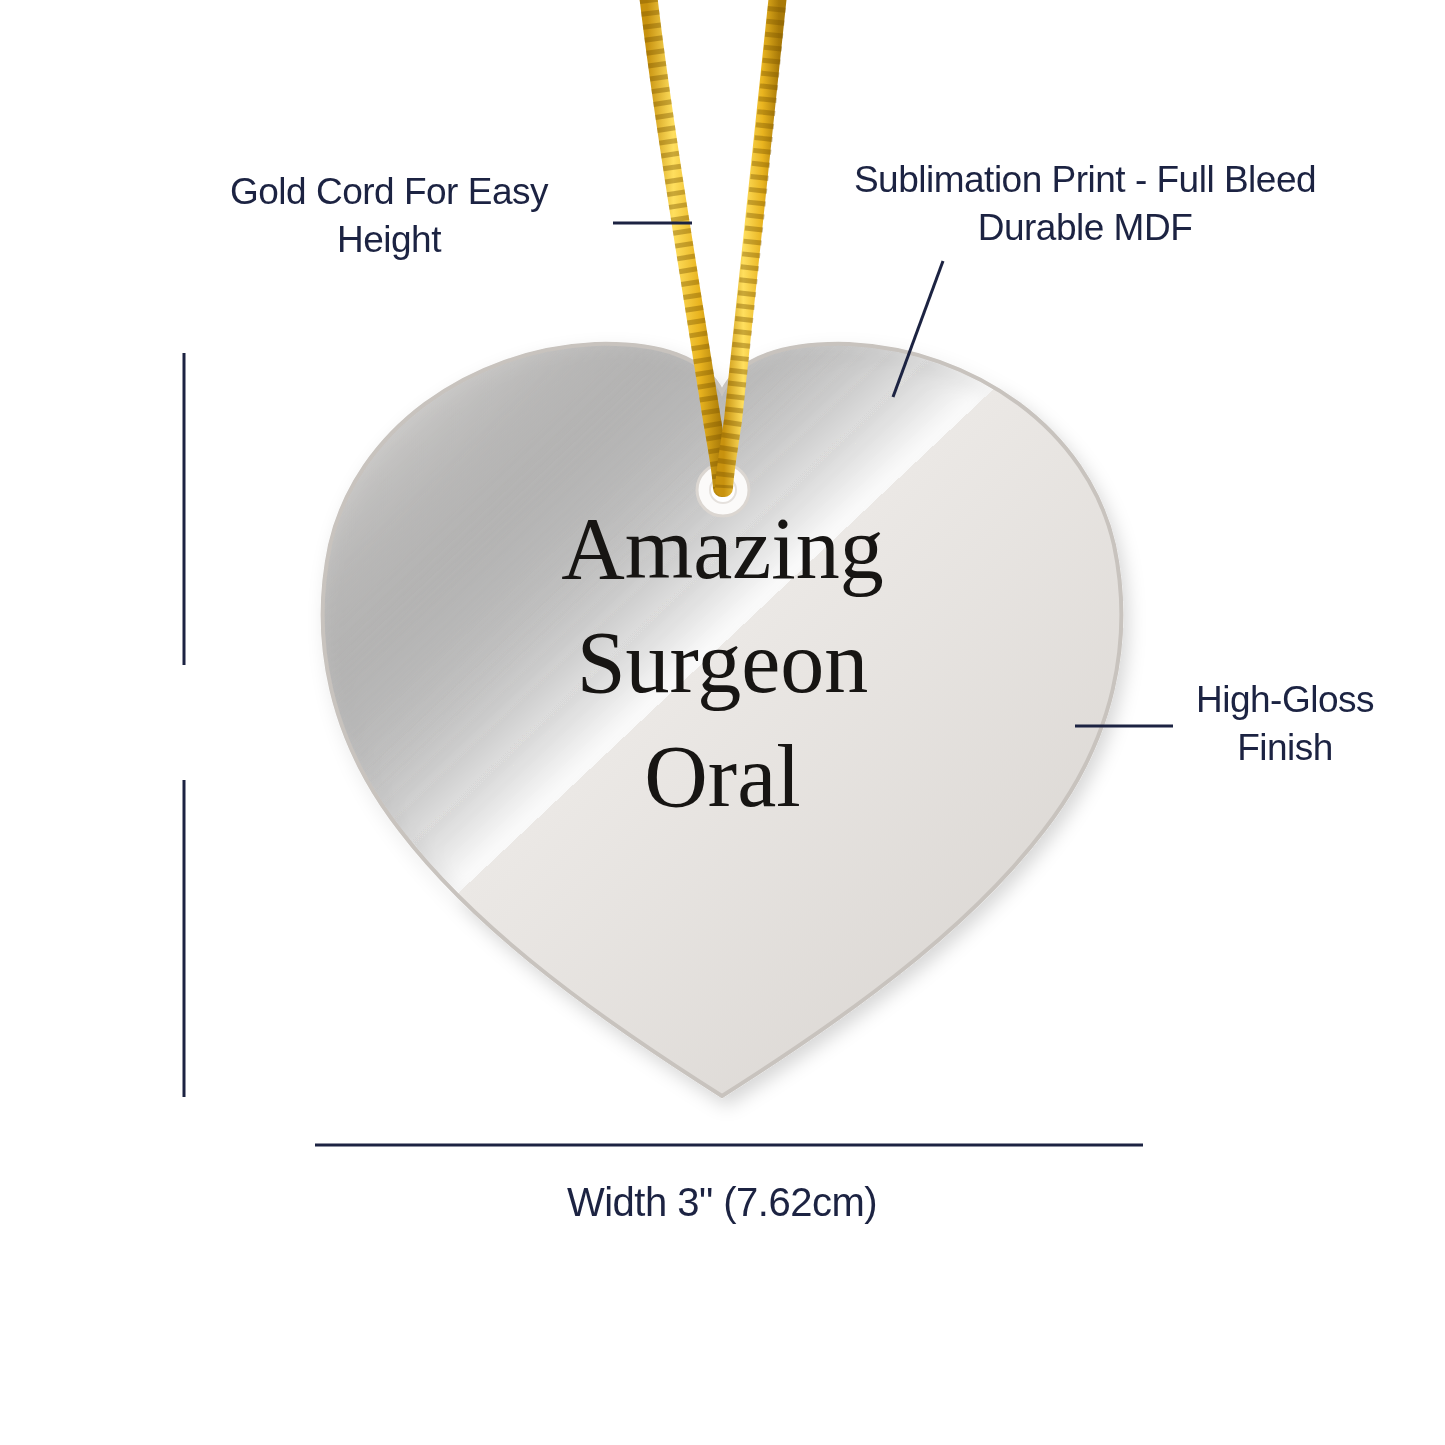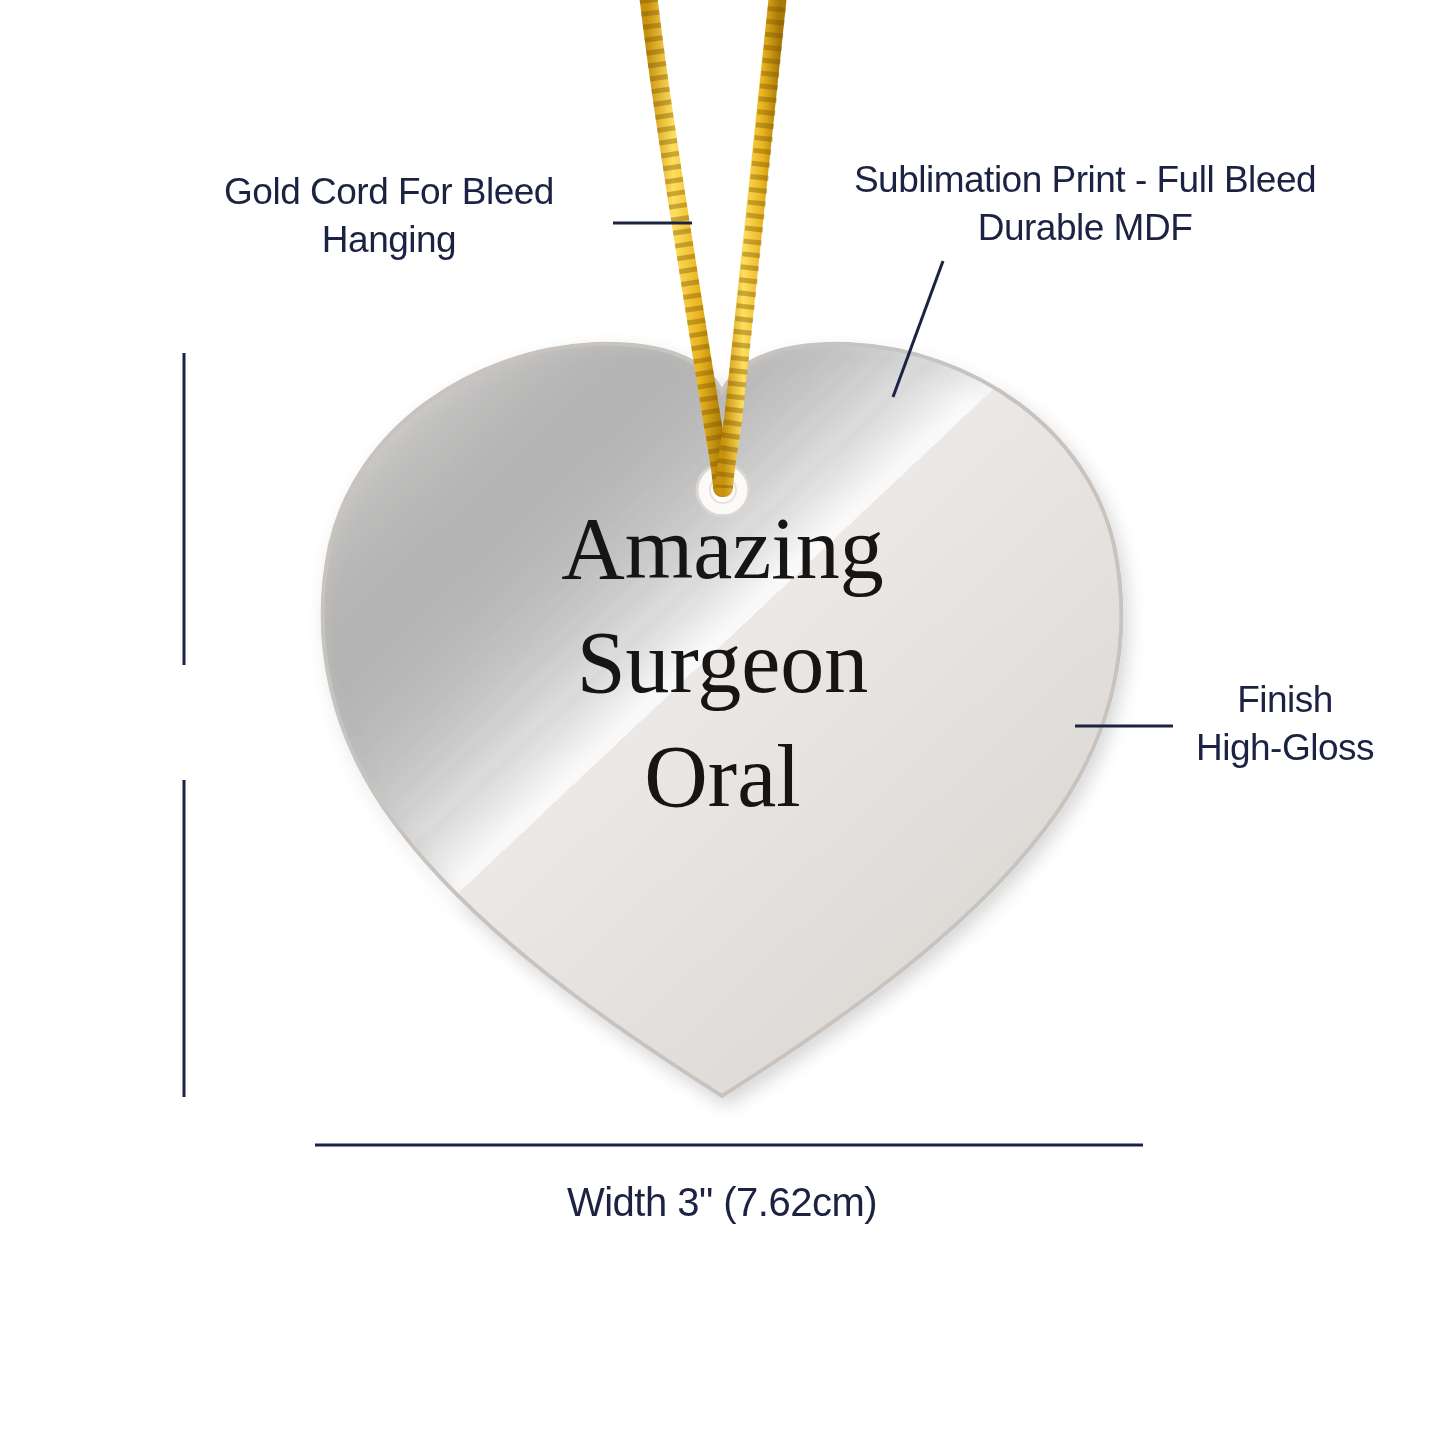--- a/index.html
+++ b/index.html
@@ -90,32 +90,32 @@
     <line x1="315" y1="1145" x2="1143" y2="1145" stroke="#1c2342" stroke-width="3"></line>
   </svg>
 
   <div class="engraving">
     <div>Amazing</div>
     <div>Surgeon</div>
     <div>Oral</div>
   </div>
 
   <div class="note" id="note-gold-cord">
-    <div>Gold Cord For Bleed</div>
-    <div>Hanging</div>
+    <div>Gold Cord For Easy</div>
+    <div>Height</div>
   </div>
 
   <div class="note" id="note-sublimation">
     <div>Sublimation Print - Full Bleed</div>
     <div>Durable MDF</div>
   </div>
 
 
   <div class="note" id="note-high-gloss">
+    <div>High-Gloss</div>
     <div>Finish</div>
-    <div>High-Gloss</div>
   </div>
 
   <div class="note" id="note-width">
     <div>Width 3" (7.62cm)</div>
   </div>
 
 </div>
 
 </body></html>

